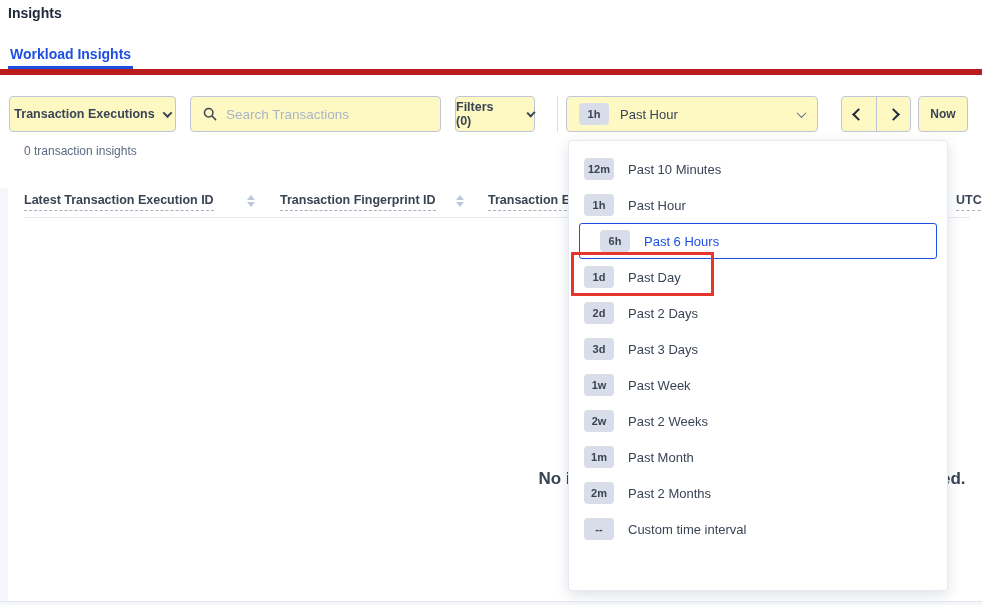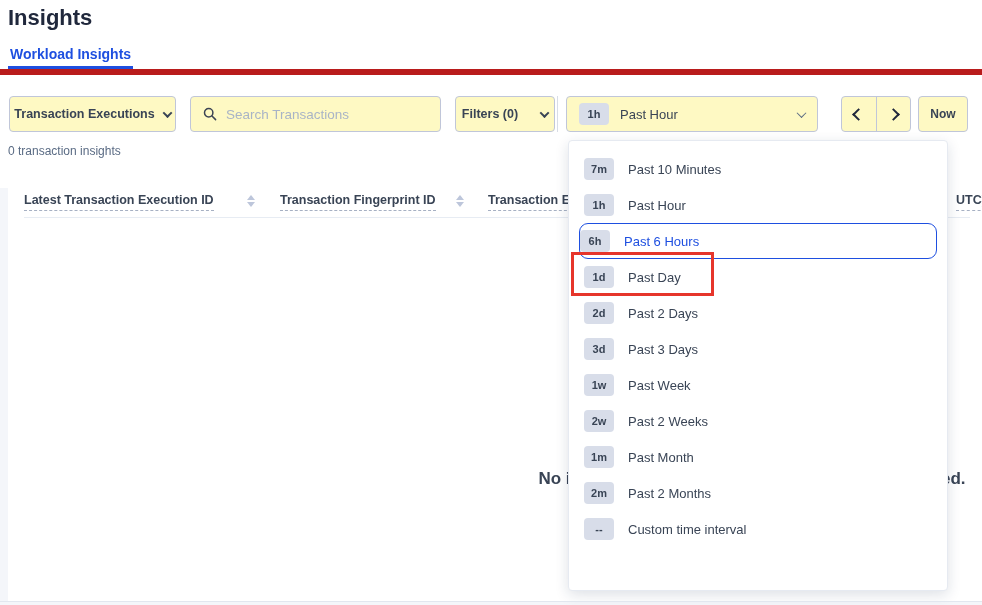--- a/index.html
+++ b/index.html
@@ -2,53 +2,53 @@
 <html><head>
 <meta charset="utf-8">
 <style>
   * { margin:0; padding:0; box-sizing:border-box; }
   html,body { width:982px; height:605px; overflow:hidden; background:#fff;
     font-family:"Liberation Sans", sans-serif; color:#394455; position:relative; }
 
   .abs { position:absolute; }
 
   
-  .page-title { left:8px; top:5px; font-size:22px; font-weight:bold; color:#20283c; }
+  .page-title { left:8px; top:5px; font-size:14px; font-weight:bold; color:#20283c; }
 
   .tabbar { left:0; right:0; top:44px; height:31px; display:flex; gap:30px;
     padding-left:8px; border-bottom:6px solid #b91c1c; }
   .tab { font-size:14px; color:#394455; padding:2px 2px 0; cursor:pointer; }
   .tab.active { color:#1e4fe0; font-weight:bold; border-bottom:3px solid #1e4fe0; }
 
   
   .ctl { position:absolute; top:96px; height:36px; background:#fef9c3;
     border:1px solid #c0c6d9; border-radius:4px; display:flex; align-items:center;
     font-size:12.5px; font-weight:bold; color:#394455; }
   .select-btn   { left:9px;   width:167px; justify-content:center; gap:9px; }
   .search-box   { left:190px; width:251px; padding:0 12px; gap:9px; font-weight:normal;align-items:center; }
   .search-box input { border:none; outline:none; flex:1; font-size:13.5px;
     font-family:"Liberation Sans", sans-serif; color:#394455; background:transparent; }
   .search-box input::placeholder { color:#a9b4c6; }
-  .filters-btn  { left:455px; width:100px;  justify-content:center; gap:23px; }
+  .filters-btn  { left:455px; width:80px;  justify-content:center; gap:23px; }
   .toolbar-divider { left:557px; top:96px; width:1px; height:36px; background:#d8dde6; }
   .time-picker  { left:566px; width:252px; padding:0 12px; gap:11px; font-weight:normal; font-size:13px; }
   .time-picker .chevron { margin-left:auto; }
   .arrow-group  { left:841px; width:70px; padding:0; overflow:hidden; }
   .arrow-btn { width:35px; height:100%; display:flex; align-items:center; justify-content:center; cursor:pointer; }
   .arrow-btn + .arrow-btn { border-left:1px solid #c0c6d9; }
   .now-btn { left:918px; width:50px; justify-content:center; font-size:12px; }
 
   .chevron { width:7px; height:7px; border-right:2px solid #394455;
     border-bottom:2px solid #394455; transform:rotate(45deg) translate(-1px,-1px); display:inline-block; }
   .chevron.thin { border-width:1.5px; border-color:#5a6b84; }
   .arrow-glyph { width:9px; height:9px; display:inline-block; }
   .arrow-glyph.left  { border-left:2.5px solid #20283c; border-bottom:2.5px solid #20283c; transform:rotate(45deg);  }
   .arrow-glyph.right { border-right:2.5px solid #20283c; border-top:2.5px solid #20283c;  transform:rotate(45deg);  }
 
-  .summary { left:8px; top:144px; font-size:12px; color:#5a6b84; }
+  .summary { left:24px; top:144px; font-size:12px; color:#5a6b84; }
 
   
   .page-lower { left:0; top:188px; right:0; bottom:0; background:#f4f6fa; }
   .table-card { position:absolute; left:8px; top:0; width:974px; height:413px; background:#fff; }
   .thead { position:absolute; left:0; top:0; right:12px; height:30px; }
   .th { position:absolute; top:5px; font-size:12.5px; font-weight:bold; color:#394455;
     border-bottom:1px dashed #a6b0c3; padding-bottom:3px; white-space:nowrap; }
   .sort { position:absolute; top:7px; display:flex; flex-direction:column; gap:2px; align-items:center; cursor:pointer; }
   .tri-up   { width:0; height:0; border-left:4px solid transparent; border-right:4px solid transparent; border-bottom:5px solid #bdc6db; }
   .tri-down { width:0; height:0; border-left:4px solid transparent; border-right:4px solid transparent; border-top:5px solid #bdc6db; }
@@ -56,21 +56,21 @@
 
   .empty-msg { position:absolute; left:744px; top:281px; transform:translateX(-50%);
     font-size:17px; font-weight:bold; color:#394455; white-space:nowrap; }
 
   
   .dropdown { left:568px; top:140px; width:380px; height:451px; background:#fff;
     border:1px solid #e6eaf1; border-radius:4px; padding-top:10px; z-index:10;
     box-shadow:0 4px 14px rgba(20,40,80,0.14); }
   .dd-row { height:36px; display:flex; align-items:center; padding-left:15px; gap:14px;
     font-size:13px; color:#394455; cursor:pointer; }
-  .dd-row.selected { margin:0 10px; padding-left:0; border:1px solid #1e4fe0; border-radius:9px; }
+  .dd-row.selected { margin:0 10px; padding-left:20px; border:1px solid #1e4fe0; border-radius:3px; }
   .dd-row.selected .dd-label { color:#1e4fe0; }
   .badge { width:30px; height:22px; background:#d8dde9; border-radius:4px;
     font-size:11px; font-weight:bold; color:#394455; display:flex;
     align-items:center; justify-content:center; flex:none; }
 
   .red-annotation { left:571px; top:252px; width:143px; height:44px;
     border:3px solid #e6352b; z-index:20; pointer-events:none; }
 
   .bottom-edge { left:0; top:601px; right:0; height:1px; background:#e2e7ef; z-index:30; }
 </style>
@@ -140,21 +140,21 @@
       <div class="th" style="left:480px">Transaction Ex</div>
       <div class="th" style="left:948px">UTC)</div>
       <div class="thead-border"></div>
     </div>
     <div class="empty-msg">No insight events since this page was last refreshed.</div>
   </div>
 </div>
 
 <div class="abs dropdown">
   <div class="dd-row">
-    <span class="badge">7m</span>
+    <span class="badge">12m</span>
     <span class="dd-label">Past 10 Minutes</span>
   </div>
   <div class="dd-row">
     <span class="badge">1h</span>
     <span class="dd-label">Past Hour</span>
   </div>
   <div class="dd-row selected">
     <span class="badge">6h</span>
     <span class="dd-label">Past 6 Hours</span>
   </div>

